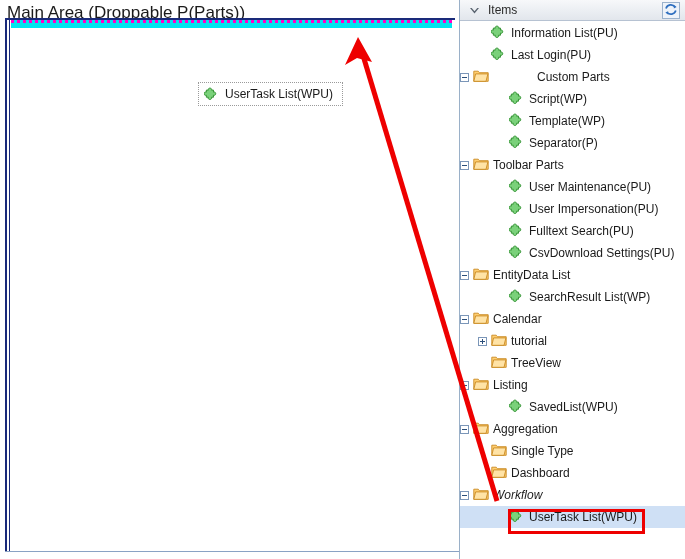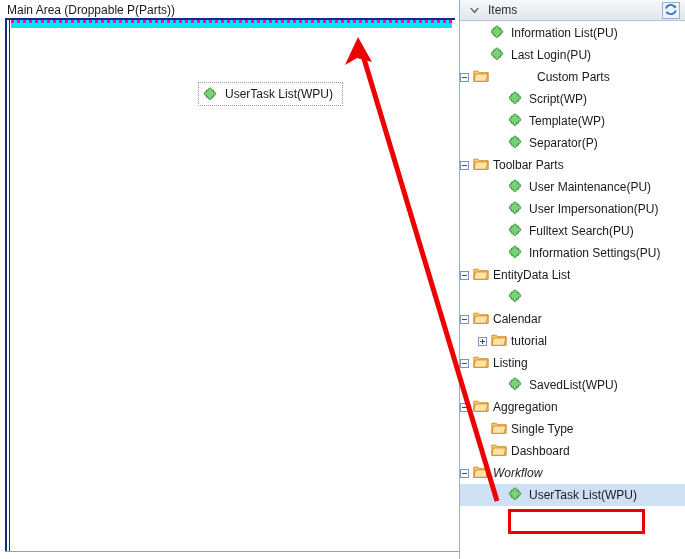--- a/index.html
+++ b/index.html
@@ -13,21 +13,21 @@
     position:relative;
   }
   
   #main-area{
     position:absolute;left:0;top:0;width:458px;height:559px;
     background:#ffffff;
     box-sizing:border-box;
   }
   #main-area-title{
     position:absolute;left:7px;top:3px;
-    font-size:12px;color:#1a1a1a;white-space:nowrap;
+    font-size:17px;color:#1a1a1a;white-space:nowrap;
   }
   #droppable-panel{
     position:absolute;left:5px;top:18px;width:450px;height:534px;
     border:2px solid #1a2a7a;
     border-right:none;border-bottom:none;
     box-sizing:border-box;
     background:#ffffff;
   }
   #droppable-panel-inner{
     position:absolute;left:9px;top:18px;width:446px;height:534px;
@@ -263,40 +263,41 @@
           </svg>
         </span>
         <span class="row-label" style="left: 69px;">Fulltext Search(PU)</span>
       </div>
       <div class="tree-row">
         <span class="icon-wrap" style="left: 49px;">
           <svg class="puzzle-ico" viewBox="0 0 16 16" aria-hidden="true">
             <path d="M6.3 1.2c1.1 0 1.9.6 1.9 1.4 0 .3-.1.5-.2.7h2.1v2.2c.2-.1.5-.2.8-.2.9 0 1.6.8 1.6 1.8s-.7 1.8-1.6 1.8c-.3 0-.6-.1-.8-.2v2.2H8c.1.2.2.5.2.8 0 .9-.8 1.6-1.9 1.6s-1.9-.7-1.9-1.6c0-.3.1-.6.2-.8H2.5V8.7c-.2.1-.5.2-.8.2-.9 0-1.7-.8-1.7-1.8s.8-1.8 1.7-1.8c.3 0 .6.1.8.2V3.3h2.2c-.1-.2-.2-.4-.2-.7 0-.8.8-1.4 1.8-1.4z" fill="#7ad17a" stroke="#2f8f2f" stroke-width="1"></path>
           </svg>
         </span>
-        <span class="row-label" style="left: 69px;">Information Settings(PU)</span>
+        <span class="row-label" style="left: 69px;">CsvDownload Settings(PU)</span>
       </div>
       <div class="tree-row">
         <span class="expander" style="left: 0px;">
           <span class="h"></span>
         </span>
         <span class="icon-wrap" style="left: 13px;">
           <svg class="folder-ico" viewBox="0 0 16 14" aria-hidden="true">
             <path d="M0.8 2.2 h4.4 l1.3 1.5 h8.7 v8.6 h-14.4 z" fill="#ffcf72" stroke="#c98a22" stroke-width="0.9"></path>
             <path d="M2.6 4.9 h12.3 l-1.9 7.4 h-12.2 z" fill="#ffe3a6" stroke="#c98a22" stroke-width="0.9"></path>
           </svg>
         </span>
         <span class="row-label" style="left: 33px;">EntityData List</span>
       </div>
       <div class="tree-row">
         <span class="icon-wrap" style="left: 49px;">
           <svg class="puzzle-ico" viewBox="0 0 16 16" aria-hidden="true">
             <path d="M6.3 1.2c1.1 0 1.9.6 1.9 1.4 0 .3-.1.5-.2.7h2.1v2.2c.2-.1.5-.2.8-.2.9 0 1.6.8 1.6 1.8s-.7 1.8-1.6 1.8c-.3 0-.6-.1-.8-.2v2.2H8c.1.2.2.5.2.8 0 .9-.8 1.6-1.9 1.6s-1.9-.7-1.9-1.6c0-.3.1-.6.2-.8H2.5V8.7c-.2.1-.5.2-.8.2-.9 0-1.7-.8-1.7-1.8s.8-1.8 1.7-1.8c.3 0 .6.1.8.2V3.3h2.2c-.1-.2-.2-.4-.2-.7 0-.8.8-1.4 1.8-1.4z" fill="#7ad17a" stroke="#2f8f2f" stroke-width="1"></path>
           </svg>
         </span>
+        <span class="row-label" style="left: 69px;">SearchResult List(WP)</span>
       </div>
       <div class="tree-row">
         <span class="expander" style="left: 0px;">
           <span class="h"></span>
         </span>
         <span class="icon-wrap" style="left: 13px;">
           <svg class="folder-ico" viewBox="0 0 16 14" aria-hidden="true">
             <path d="M0.8 2.2 h4.4 l1.3 1.5 h8.7 v8.6 h-14.4 z" fill="#ffcf72" stroke="#c98a22" stroke-width="0.9"></path>
             <path d="M2.6 4.9 h12.3 l-1.9 7.4 h-12.2 z" fill="#ffe3a6" stroke="#c98a22" stroke-width="0.9"></path>
           </svg>
@@ -308,20 +309,29 @@
           <span class="h"></span>
           <span class="v"></span>
         </span>
         <span class="icon-wrap" style="left: 31px;">
           <svg class="folder-ico" viewBox="0 0 16 14" aria-hidden="true">
             <path d="M0.8 2.2 h4.4 l1.3 1.5 h8.7 v8.6 h-14.4 z" fill="#ffcf72" stroke="#c98a22" stroke-width="0.9"></path>
             <path d="M2.6 4.9 h12.3 l-1.9 7.4 h-12.2 z" fill="#ffe3a6" stroke="#c98a22" stroke-width="0.9"></path>
           </svg>
         </span>
         <span class="row-label" style="left: 51px;">tutorial</span>
+      </div>
+      <div class="tree-row">
+        <span class="icon-wrap" style="left: 31px;">
+          <svg class="folder-ico" viewBox="0 0 16 14" aria-hidden="true">
+            <path d="M0.8 2.2 h4.4 l1.3 1.5 h8.7 v8.6 h-14.4 z" fill="#ffcf72" stroke="#c98a22" stroke-width="0.9"></path>
+            <path d="M2.6 4.9 h12.3 l-1.9 7.4 h-12.2 z" fill="#ffe3a6" stroke="#c98a22" stroke-width="0.9"></path>
+          </svg>
+        </span>
+        <span class="row-label" style="left: 51px;">TreeView</span>
       </div>
       <div class="tree-row">
         <span class="expander" style="left: 0px;">
           <span class="h"></span>
         </span>
         <span class="icon-wrap" style="left: 13px;">
           <svg class="folder-ico" viewBox="0 0 16 14" aria-hidden="true">
             <path d="M0.8 2.2 h4.4 l1.3 1.5 h8.7 v8.6 h-14.4 z" fill="#ffcf72" stroke="#c98a22" stroke-width="0.9"></path>
             <path d="M2.6 4.9 h12.3 l-1.9 7.4 h-12.2 z" fill="#ffe3a6" stroke="#c98a22" stroke-width="0.9"></path>
           </svg>

